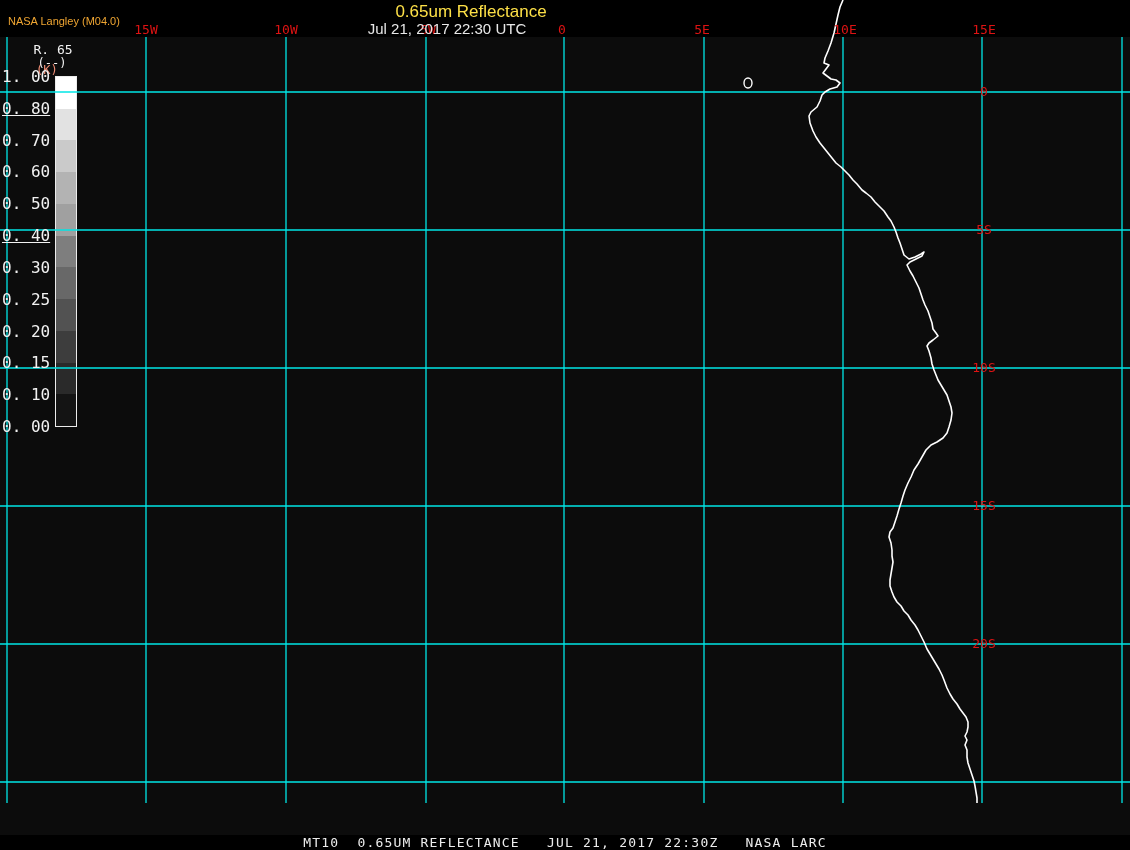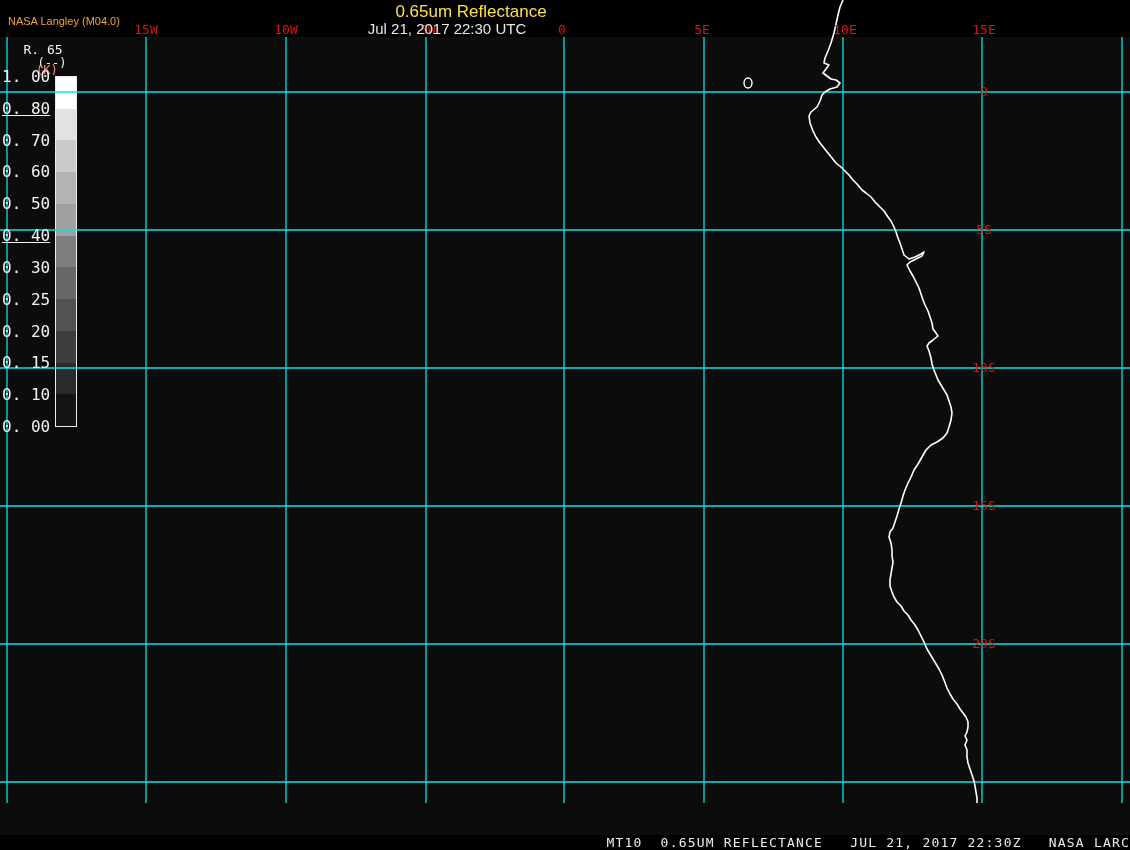--- a/index.html
+++ b/index.html
@@ -6,40 +6,40 @@
   .stage{position:relative;width:1130px;height:850px;background:#000;overflow:hidden;
          font-family:"DejaVu Sans Mono",monospace;}
   .plot-band{position:absolute;left:0;top:37px;width:1130px;height:798px;background:#0c0c0c;z-index:0;}
   #grid-svg{position:absolute;left:0;top:0;z-index:2;}
   
   .cb-bar{position:absolute;left:55px;top:76px;width:22px;height:351px;border:1px solid #ececec;
           box-sizing:border-box;display:flex;flex-direction:column;z-index:1;}
   .cb-step{flex:1;}
   .cb-tick{position:absolute;left:2px;width:48px;text-align:right;color:#f2f2f2;
            font-size:16px;line-height:15px;z-index:3;white-space:pre;}
-  .cb-title{position:absolute;left:43px;top:42px;transform:translateX(-50%);color:#f2f2f2;
+  .cb-title{position:absolute;left:53px;top:42px;transform:translateX(-50%);color:#f2f2f2;
             font-size:13px;z-index:3;white-space:pre;}
   .cb-units{position:absolute;left:52px;top:56px;transform:translateX(-50%);color:#f2f2f2;
             font-size:12px;z-index:3;}
   .cb-units-k{position:absolute;left:36px;top:63px;color:#ef8d74;font-size:12px;z-index:2;}
   
   #lon-labels,#lat-labels{position:absolute;left:0;top:0;z-index:3;}
   .geo-label{position:absolute;color:#de1313;font-size:13px;line-height:14px;white-space:pre;}
   .geo-label.lon{top:23px;transform:translateX(-50%);}
   .geo-label.lat{left:984px;transform:translate(-50%,-50%);}
   
   .hdr-src{position:absolute;left:8px;top:15px;color:#f0a632;
            font:11px "Liberation Sans",sans-serif;z-index:4;}
   .hdr-title{position:absolute;left:471px;top:2px;transform:translateX(-50%);color:#fde047;
              font:17px "Liberation Sans",sans-serif;z-index:4;white-space:pre;}
   .hdr-time{position:absolute;left:447px;top:20px;transform:translateX(-50%);color:#e8e8e8;
             font:15px "Liberation Sans",sans-serif;z-index:4;white-space:pre;}
   
   .footer-bar{position:absolute;left:0;top:835px;width:1130px;height:15px;background:#000;z-index:5;}
-  .footer-text{width:100%;text-align:right;color:#ececec;font-size:13px;line-height:15px;
+  .footer-text{width:100%;text-align:center;color:#ececec;font-size:13px;line-height:15px;
                letter-spacing:1.2px;white-space:pre;}
 </style>
 </head>
 <body>
 
 <div class="stage">
 
   <div class="plot-band"></div>
 
   <div class="cb-bar" id="cb-bar">

